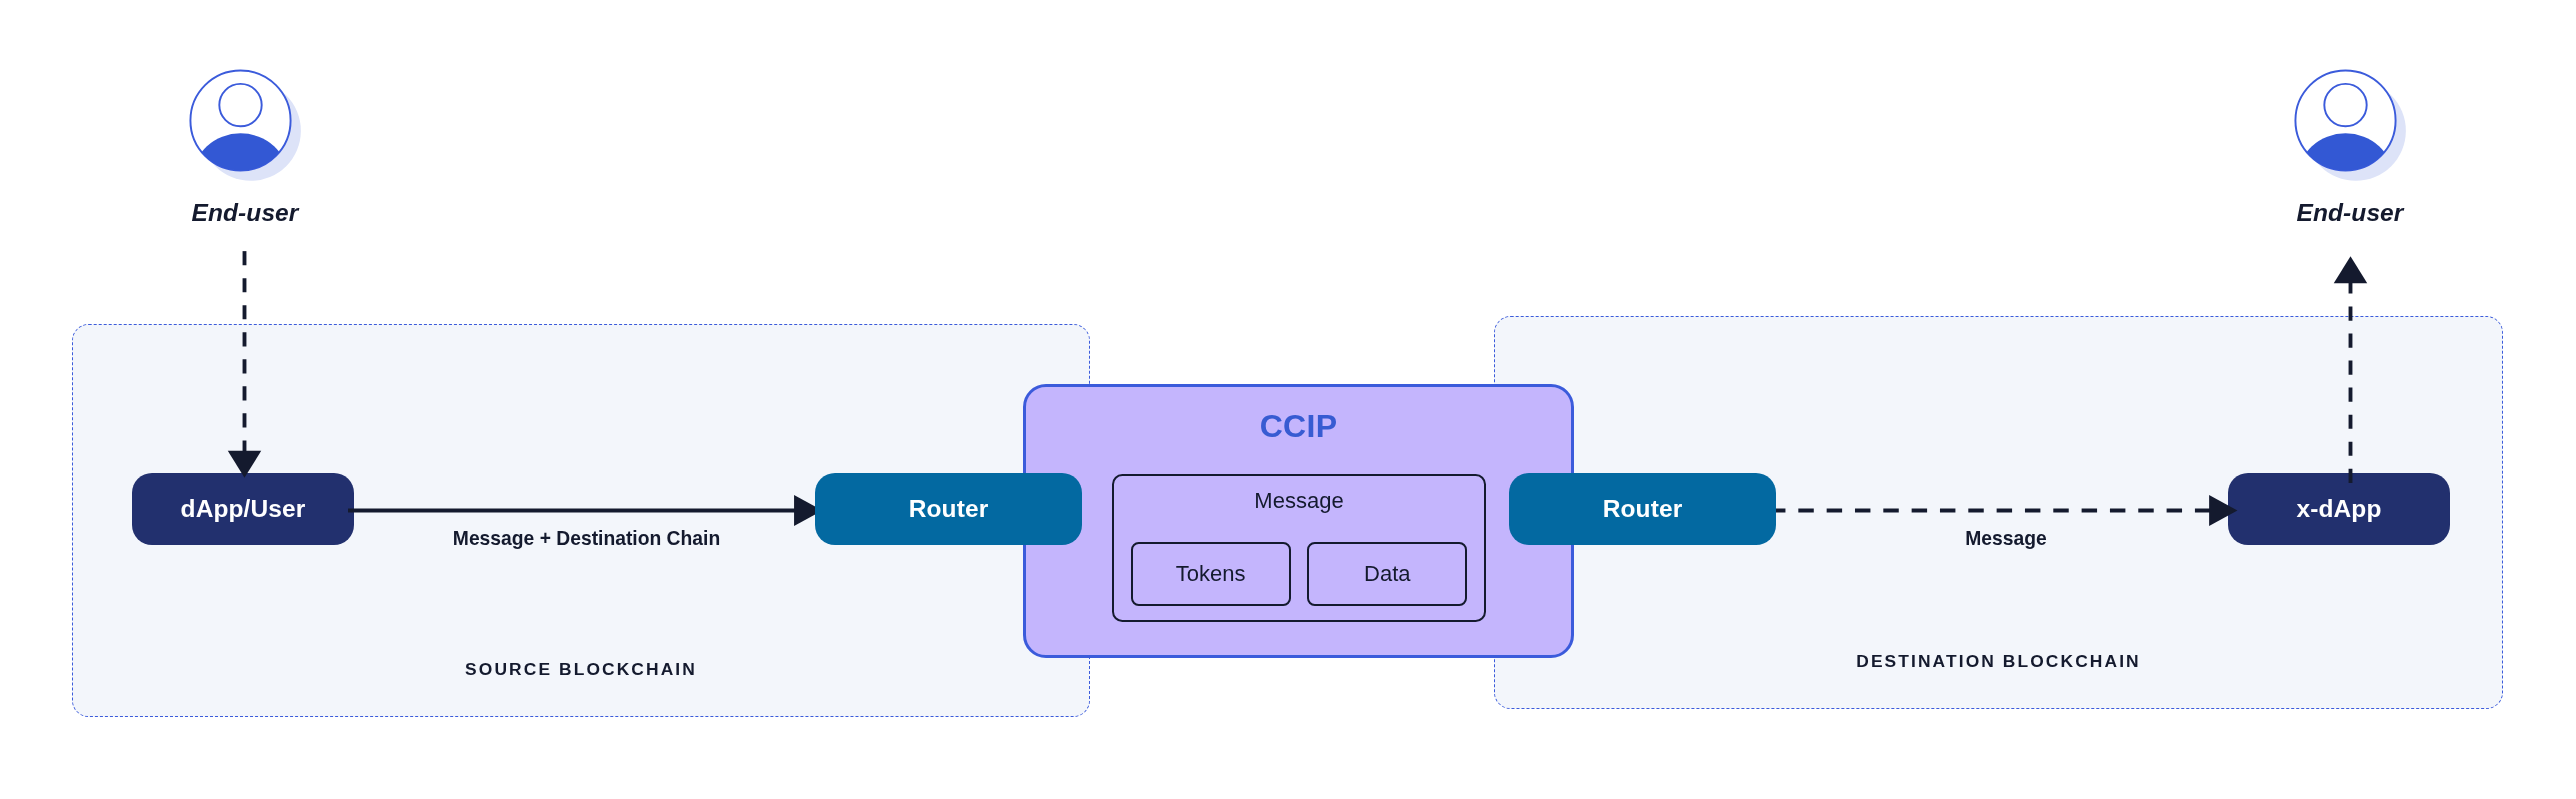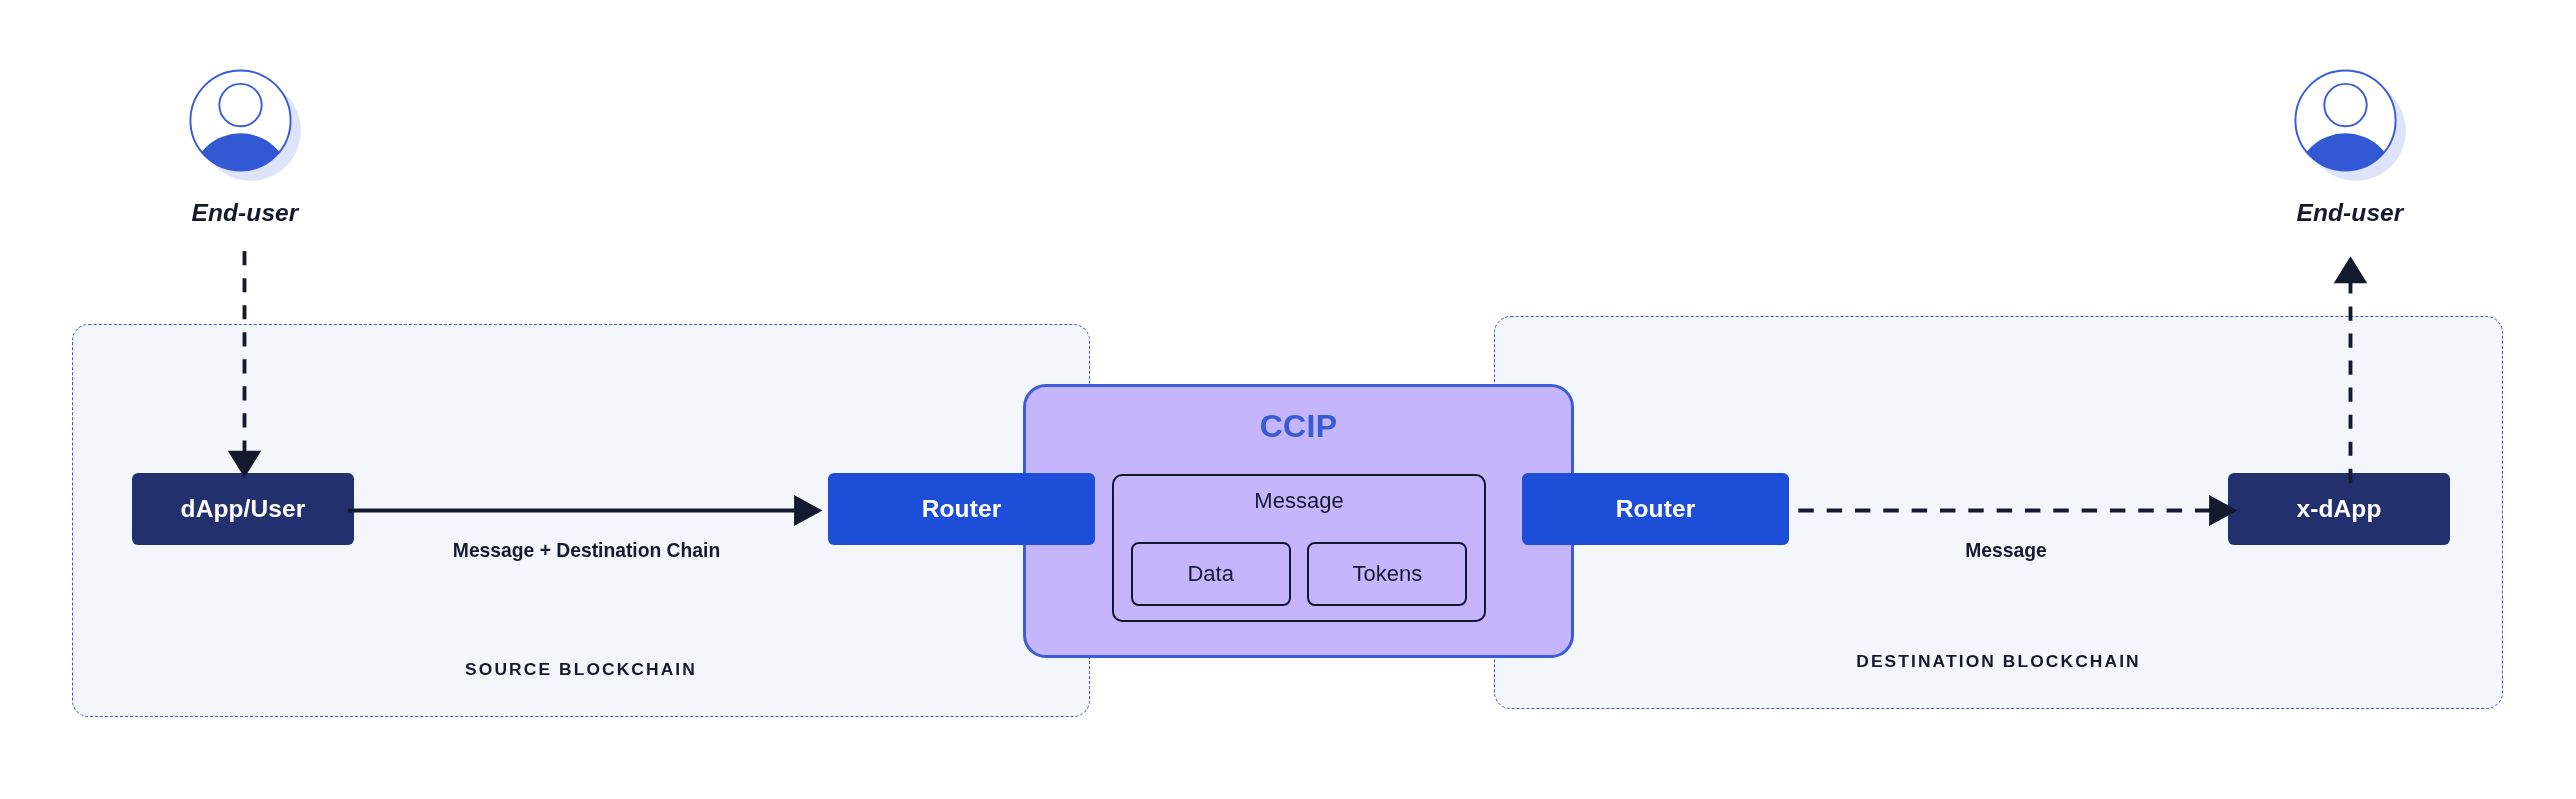--- a/index.html
+++ b/index.html
@@ -47,29 +47,29 @@
     color:#141a2e;
     letter-spacing:0.1px;
   }
 
   
   .node{
     position:absolute;
     display:flex;
     align-items:center;
     justify-content:center;
-    border-radius:6px;
+    border-radius:20px;
     color:#ffffff;
     font-size:24.5px;
     font-weight:700;
     letter-spacing:0.1px;
     box-sizing:border-box;
   }
   .node-dark{ background:#22306e; }
-  .node-blue{ background:#1d4ed8;margin-left:13px; }
+  .node-blue{ background:#0369a1; }
 
   #node-dapp-user{ left:132px; top:473px; width:222px; height:72px; z-index:6; }
   #node-x-dapp{   left:2228px; top:473px; width:222px; height:72px; z-index:6; }
   #node-router-source{ left:815px; top:473px; width:267px; height:72px; z-index:9; }
   #node-router-dest{   left:1509px; top:473px; width:267px; height:72px; z-index:9; }
 
   
   #ccip-panel{
     position:absolute;
     left:1023px; top:384px;
@@ -128,21 +128,20 @@
   #conn-router-to-xdapp{ left:1770px; top:491px; width:470px; height:39px; }
 
   .edge-label{
     position:absolute;
     z-index:7;
     font-size:19.3px;
     font-weight:700;
     color:#141a2e;
     text-align:center;
     white-space:nowrap;
-    margin-top:12px;
   }
   #label-message-destination{ left:361px; top:528px; width:451px; }
   #label-message{ left:1784px; top:528px; width:444px; }
 </style>
 </head>
 <body>
 
 <div id="stage">
 
   <div class="chain-region" id="region-source">
@@ -218,22 +217,22 @@
   <div class="node node-dark" id="node-x-dapp">
     <span>x-dApp</span>
   </div>
 
   <div id="ccip-panel">
     <div id="ccip-title">CCIP</div>
 
     <div id="message-box">
       <div id="message-title">Message</div>
       <div class="message-chip-row">
+        <div class="message-chip">Tokens</div>
         <div class="message-chip">Data</div>
-        <div class="message-chip">Tokens</div>
       </div>
     </div>
   </div>
 
   <div class="node node-blue" id="node-router-source">
     <span>Router</span>
   </div>
 
   <div class="node node-blue" id="node-router-dest">
     <span>Router</span>

